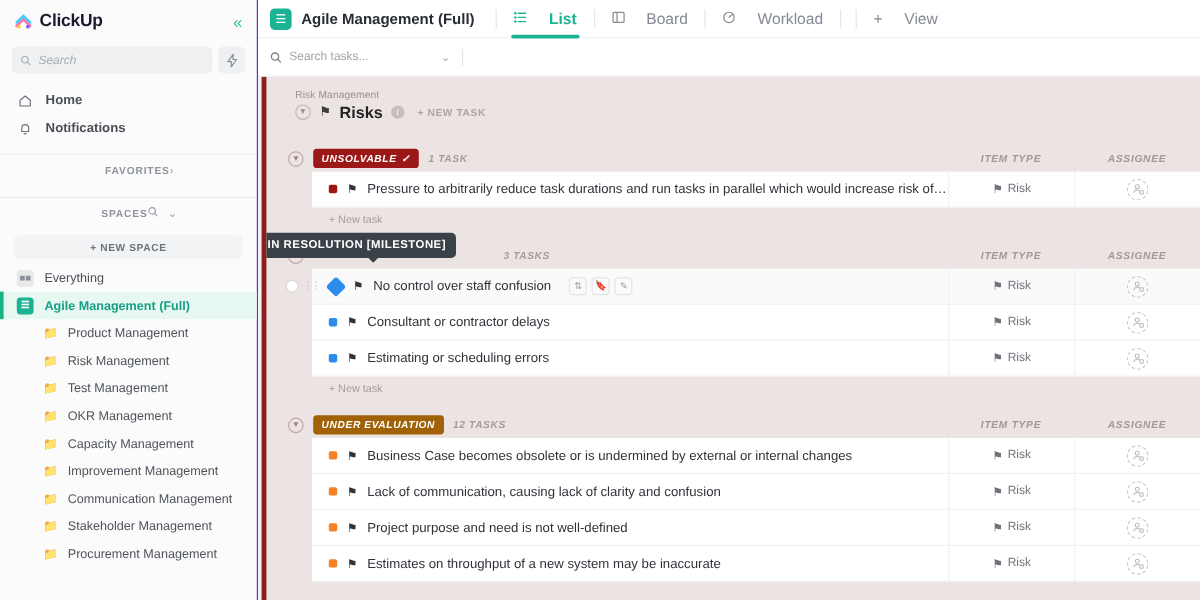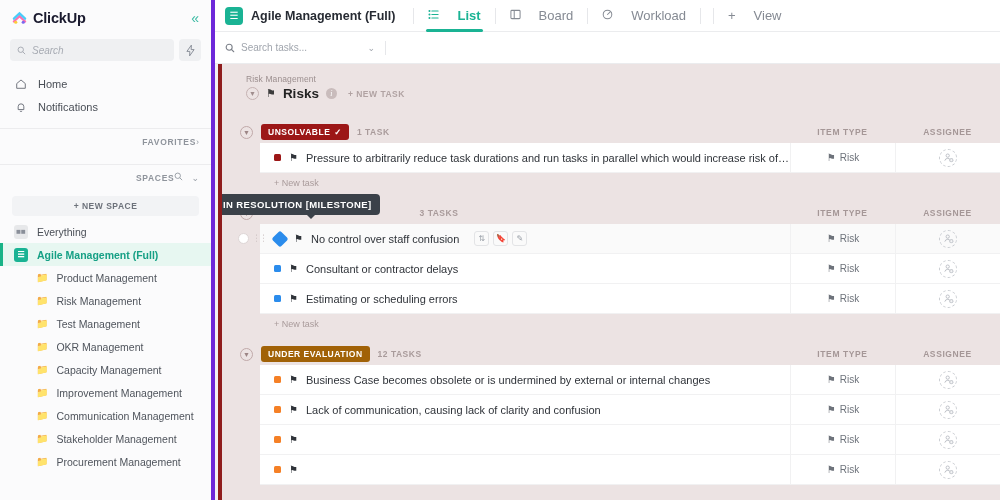--- a/index.html
+++ b/index.html
@@ -9,21 +9,21 @@
     font-family: "Liberation Sans", sans-serif;
     background: #ffffff;
     color: #2a2e34;
   }
   .app { display: flex; width: 1000px; height: 500px; }
 
   
   .sidebar {
     width: 215px; height: 500px;
     background: #fbfbfc;
-    border-right: 4px solid #6d28d9;
+    border-right: 1px solid #6d28d9;
     position: relative;
     flex: 0 0 215px;
     overflow: hidden;
   }
   .sb-top {
     height: 36px; display: flex; align-items: center;
     padding: 0 12px; justify-content: space-between;
   }
   .brand { display: flex; align-items: center; gap: 6px; }
   .brand-mark { width: 15px; height: 15px; position: relative; }
@@ -34,30 +34,30 @@
   .sb-search {
     flex: 1; height: 22px; background: #eff0f2; border-radius: 4px;
     display: flex; align-items: center; gap: 6px; padding: 0 7px;
   }
   .sb-search .ph { font-size: 10px; color: #a7abb3; font-style: italic; }
   .bolt-btn {
     width: 22px; height: 22px; background: #eff0f2; border-radius: 4px;
     display: flex; align-items: center; justify-content: center; color: #8a8f99;
   }
 
-  .sb-nav { padding: 8px 0 0 0; }
+  .sb-nav { padding: 8px 0 0 0; font-weight: bold; }
   .sb-nav-item {
     height: 23px; display: flex; align-items: center; gap: 10px;
     padding: 0 14px; font-size: 11px; color: #4a4f57; cursor: pointer;
   }
   .sb-nav-item .ic { width: 14px; display: flex; align-items: center; justify-content: center; color: #6b7079; }
 
   .sb-section {
     margin-top: 10px; height: 26px; display: flex; align-items: center;
-    justify-content: flex-end; padding: 0 12px 0 30px;
+    justify-content: center; padding: 0 12px 0 30px;
     border-top: 1px solid #ececee;
   }
   .sb-section-title { font-size: 8.5px; font-weight: bold; letter-spacing: .7px; color: #8f949c; }
   .sb-section-actions { display: flex; align-items: center; gap: 8px; color: #9aa0a8; font-size: 9px; }
 
   .new-space {
     margin: 6px 12px 4px 12px; height: 20px; border-radius: 4px; background: #f2f3f5;
     display: flex; align-items: center; justify-content: center;
     font-size: 8.5px; font-weight: bold; letter-spacing: .5px; color: #6d727b; cursor: pointer;
   }
@@ -125,21 +125,21 @@
   .list-header { padding: 10px 0 6px 24px; }
   .lh-crumb { font-size: 8.5px; color: #9c8f8f; margin-bottom: 2px; letter-spacing: .1px; }
   .lh-row { display: flex; align-items: center; gap: 7px; }
   .lh-caret { width: 13px; height: 13px; border-radius: 50%; border: 1px solid #c5b2b2; color: #a08d8d; font-size: 7px; display: flex; align-items: center; justify-content: center; }
   .lh-flag { font-size: 11px; color: #3c3c3c; }
   .lh-name { font-size: 13.5px; font-weight: bold; color: #232323; }
   .lh-info { width: 11px; height: 11px; border-radius: 50%; background: #c9bcbc; color: #fff; font-size: 8px; display: flex; align-items: center; justify-content: center; font-style: italic; font-family: "Liberation Serif", serif; }
   .lh-new { font-size: 8.5px; letter-spacing: .5px; color: #b1a3a3; font-weight: bold; margin-left: 4px; }
 
   .group { margin-top: 14px; }
-  .group-bar { display: flex; align-items: center; gap: 8px; padding-left: 18px; height: 22px; }
+  .group-bar { display: flex; align-items: center; gap: 8px; padding-left: 18px; height: 22px; font-style: italic; }
   .gb-caret { width: 13px; height: 13px; border-radius: 50%; border: 1px solid #c0a9a9; color: #9c8585; font-size: 7px; display: flex; align-items: center; justify-content: center; flex: 0 0 13px; }
   .gb-badge {
     height: 16px; border-radius: 3px; display: flex; align-items: center; gap: 4px;
     padding: 0 7px; font-size: 8.5px; font-weight: bold; letter-spacing: .5px; color: #fff;
   }
   .gb-count { font-size: 8.5px; letter-spacing: .5px; color: #a99b9b; font-weight: bold; }
   .gb-cols { margin-left: auto; display: flex; }
   .gb-col { font-size: 8.5px; letter-spacing: .6px; color: #a59797; font-weight: bold; text-align: center; }
   .col-itemtype { width: 105px; }
   .col-assignee { width: 105px; text-align: center; }
@@ -582,20 +582,21 @@
                       <line x1="9.2" y1="10.4" x2="12" y2="10.4" stroke="#fff" stroke-width="1"></line>
                     </svg>
                 </span>
               </div>
             </div>
 
             <div class="row">
               <div class="row-left">
                 <span class="dot" style="background:#f58026"></span>
                 <span class="rowflag">⚑</span>
+                <span class="rowtext">Project purpose and need is not well-defined</span>
               </div>
               <div class="cell bl">
                 <span>⚑</span>
                 <span>Risk</span>
               </div>
               <div class="cell bl">
                 <span class="avatar-add">
                   <svg width="11" height="11" viewBox="0 0 14 14">
                       <circle cx="6" cy="4.6" r="2.1" fill="none" stroke="#b6bac0" stroke-width="1.1"></circle>
                       <path d="M2.3 11 a3.8 3.8 0 0 1 7.4 0" fill="none" stroke="#b6bac0" stroke-width="1.1"></path>
@@ -604,20 +605,21 @@
                       <line x1="9.2" y1="10.4" x2="12" y2="10.4" stroke="#fff" stroke-width="1"></line>
                     </svg>
                 </span>
               </div>
             </div>
 
             <div class="row">
               <div class="row-left">
                 <span class="dot" style="background:#f58026"></span>
                 <span class="rowflag">⚑</span>
+                <span class="rowtext">Estimates on throughput of a new system may be inaccurate</span>
               </div>
               <div class="cell bl">
                 <span>⚑</span>
                 <span>Risk</span>
               </div>
               <div class="cell bl">
                 <span class="avatar-add">
                   <svg width="11" height="11" viewBox="0 0 14 14">
                       <circle cx="6" cy="4.6" r="2.1" fill="none" stroke="#b6bac0" stroke-width="1.1"></circle>
                       <path d="M2.3 11 a3.8 3.8 0 0 1 7.4 0" fill="none" stroke="#b6bac0" stroke-width="1.1"></path>

